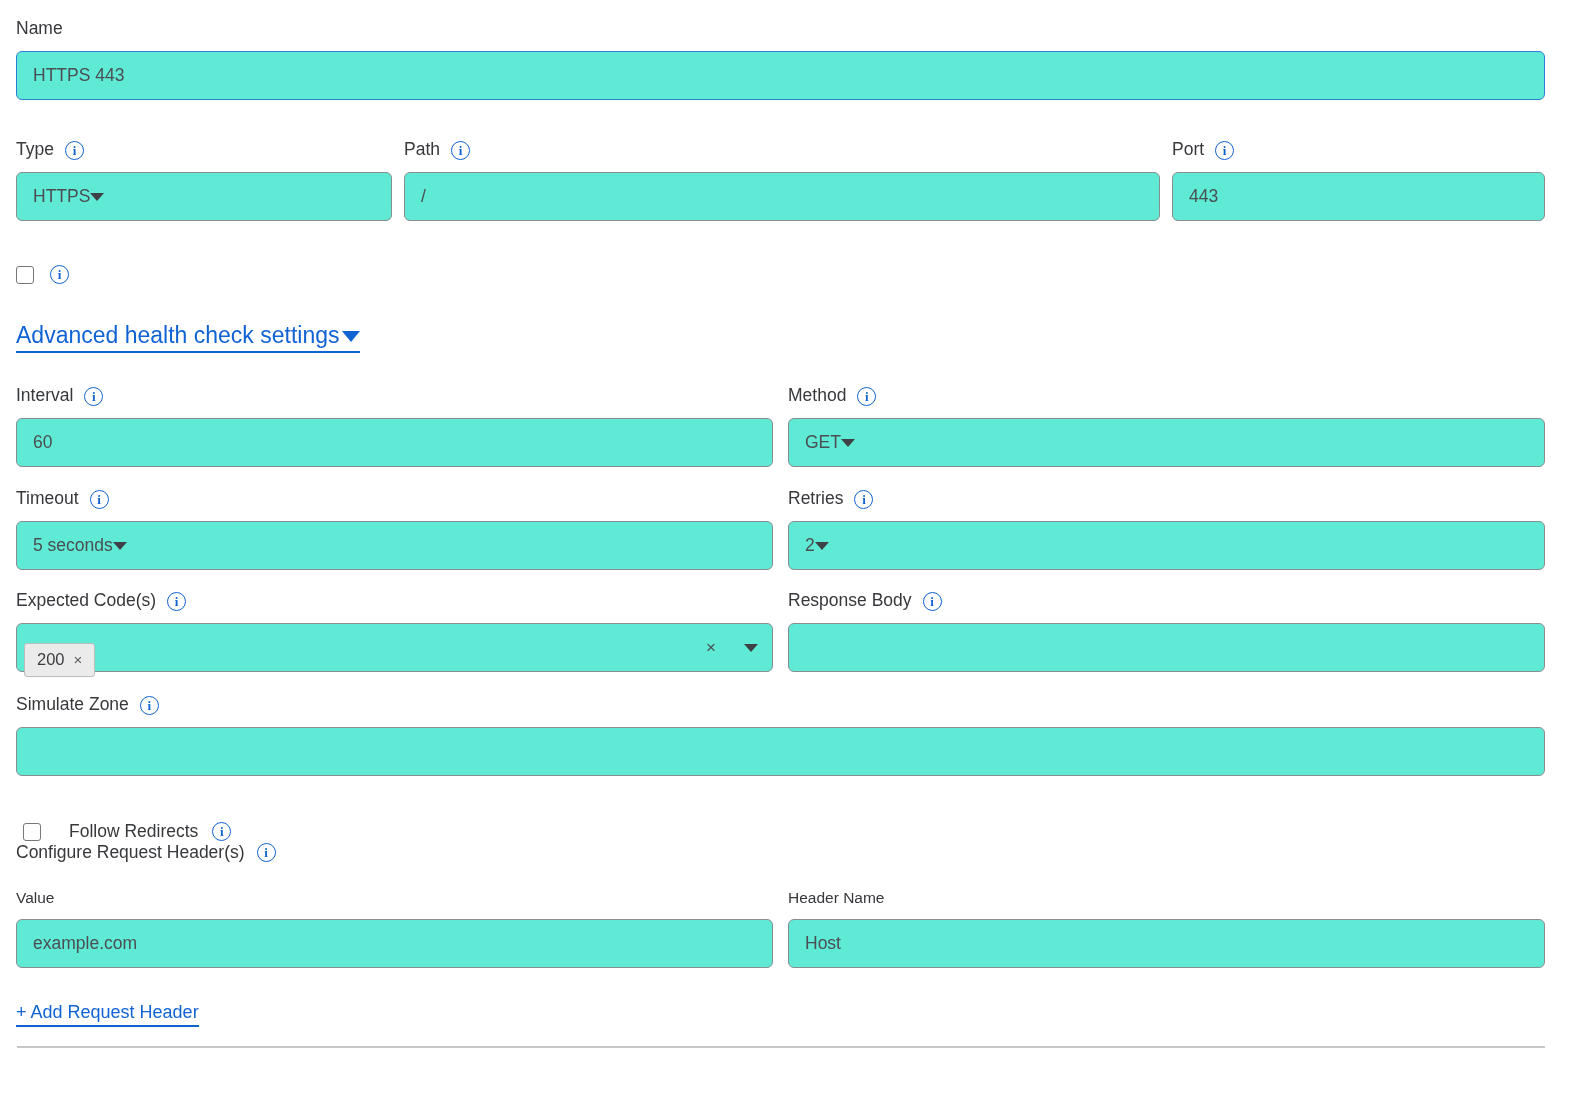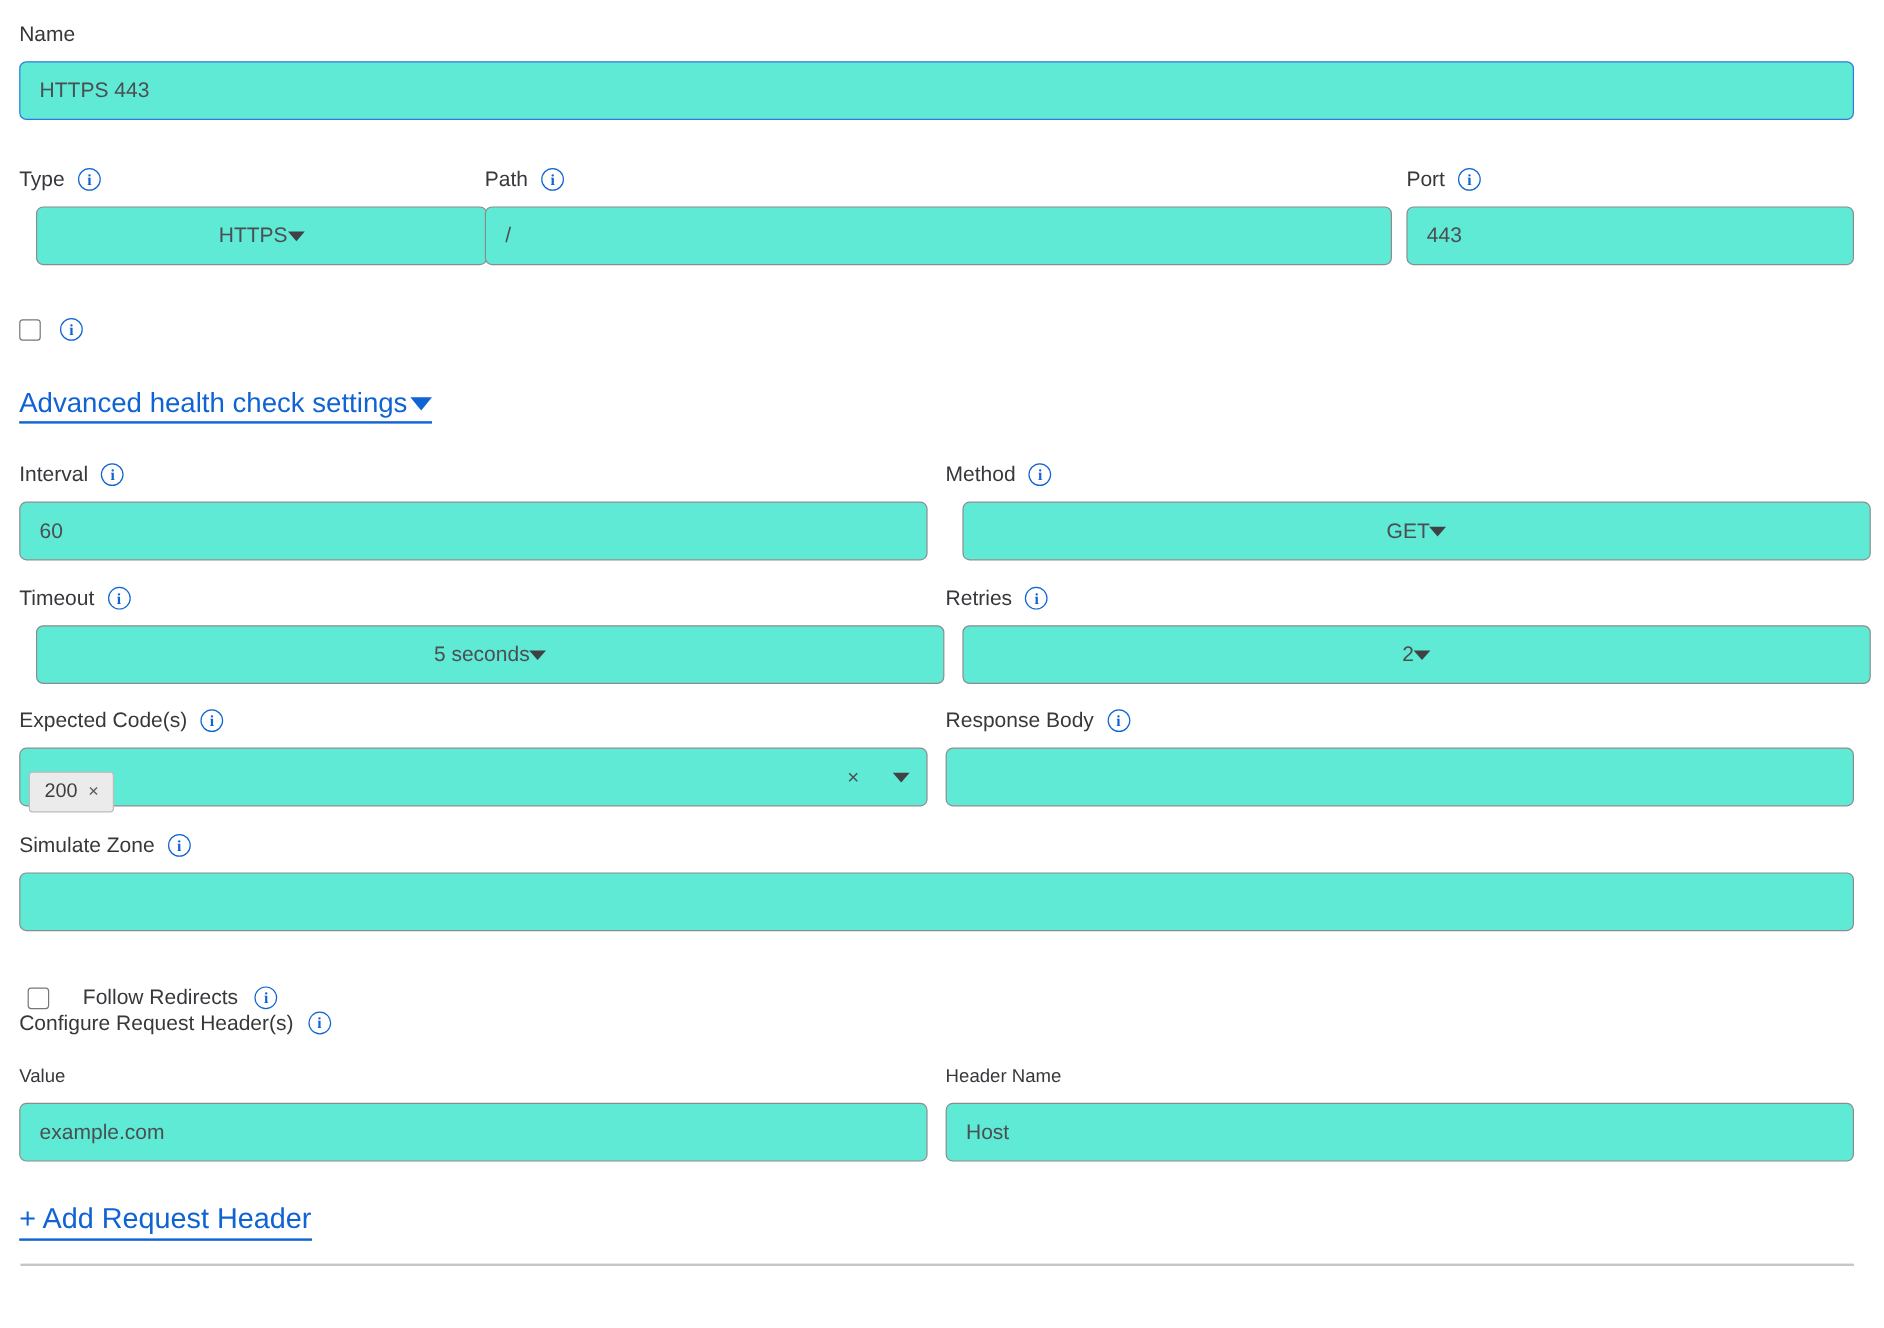--- a/index.html
+++ b/index.html
@@ -8,21 +8,21 @@
     width: 1570px;
     height: 1107px;
     font-family: "Liberation Sans", "DejaVu Sans", sans-serif;
     color: #36383b;
     overflow: hidden;
   }
   .container { padding: 18px 25px 0 16px; }
 
   .label-row {
     display: flex;
-    align-items: center;
+    align-items: flex-end;
     gap: 11px;
     font-size: 17.5px;
     color: #36383b;
     margin-bottom: 12px;
   }
   .label-row.small { font-size: 15.5px; }
 
   .info-icon {
     width: 19px; height: 19px;
     border: 1.6px solid #1063d2;
@@ -49,23 +49,22 @@
     font-size: 17.5px;
     color: #4b4e52;
     padding: 0 16px;
     outline: none;
   }
   .text-input.focused { border: 1.6px solid #2e7cd9; }
 
   .select-box {
     display: flex;
     align-items: center;
-    justify-content: center;
+    justify-content: flex-start;
     cursor: pointer;
-    margin-left: 14px;
   }
   .caret-down {
     width: 0; height: 0;
     border-left: 7px solid transparent;
     border-right: 7px solid transparent;
     border-top: 8px solid #3f4245;
     flex: 0 0 auto;
   }
 
   .row-tpp {
@@ -154,21 +153,21 @@
 
   .heading-row {
     display: flex;
     align-items: center;
     gap: 12px;
     font-size: 17.5px;
   }
   .headers-grid { margin-top: 26px; }
 
   .add-link-wrap { margin-top: 34px; }
-  .add-link { font-size: 24px; }
+  .add-link { font-size: 18px; }
 
   .divider {
     border: none;
     border-top: 2px solid #c6c6c6;
     margin-top: 19px;
     margin-left: 1px;
   }
 </style>
 </head>
 <body>

